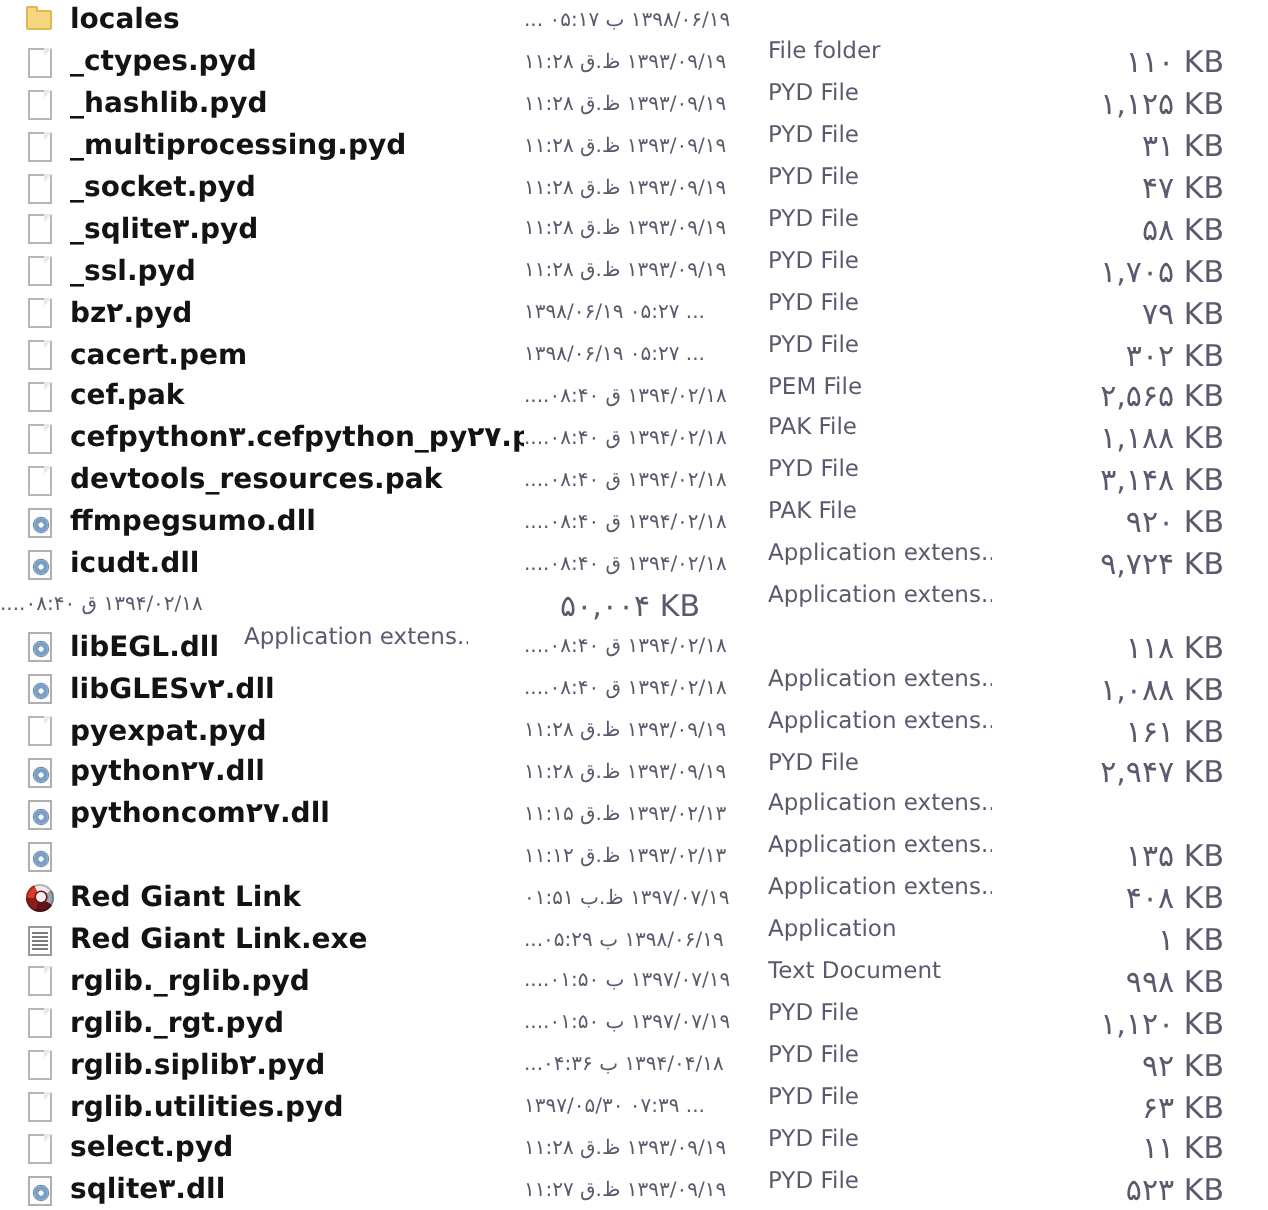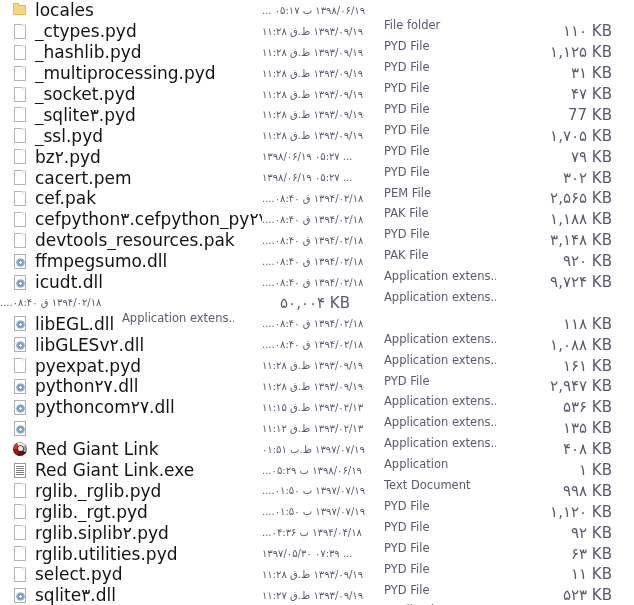--- a/index.html
+++ b/index.html
@@ -65,23 +65,24 @@
     text-align: right;
     padding-right: 12px;
     box-sizing: border-box;
     color: #5a5a6e;
     font-size: 15px;
     overflow: hidden;
   }
 
   .name-text {
     color: #131313;
-    font-size: 17px;
+    font-size: 14px;
     padding-left: 7px;
     letter-spacing: 0px;
+    font-weight: bold;
   }
 
   
   .icon {
     width: 16px;
     height: 17px;
     flex: 0 0 16px;
     position: relative;
     display: inline-block;
   }
@@ -252,21 +253,21 @@
       <div class="col-type">PYD File</div>
       <div class="col-size">۴۷ KB</div>
     </div>
     <div class="row">
       <div class="col-name">
         <span class="icon page"></span>
         <span class="name-text">_sqlite۳.pyd</span>
       </div>
       <div class="col-date">۱۳۹۳/۰۹/۱۹ ظ.ق ۱۱:۲۸</div>
       <div class="col-type">PYD File</div>
-      <div class="col-size">77 KB</div>
+      <div class="col-size">۵۸ KB</div>
     </div>
     <div class="row">
       <div class="col-name">
         <span class="icon page"></span>
         <span class="name-text">_ssl.pyd</span>
       </div>
       <div class="col-date">۱۳۹۳/۰۹/۱۹ ظ.ق ۱۱:۲۸</div>
       <div class="col-type">PYD File</div>
       <div class="col-size">۱,۷۰۵ KB</div>
     </div>
@@ -374,21 +375,20 @@
       <div class="col-type">Application extens...</div>
       <div class="col-size">۲,۹۴۷ KB</div>
     </div>
     <div class="row">
       <div class="col-name">
         <span class="icon dll"></span>
         <span class="name-text">pythoncom۲۷.dll</span>
       </div>
       <div class="col-date">۱۳۹۳/۰۲/۱۳ ظ.ق ۱۱:۱۵</div>
       <div class="col-type">Application extens...</div>
-      <div class="col-size">۵۳۶ KB</div>
     </div>
     <div class="row">
       <div class="col-name">
         <span class="icon dll"></span>
       </div>
       <div class="col-date">۱۳۹۳/۰۲/۱۳ ظ.ق ۱۱:۱۲</div>
       <div class="col-type">Application extens...</div>
       <div class="col-size">۱۳۵ KB</div>
     </div>
     <div class="row">

